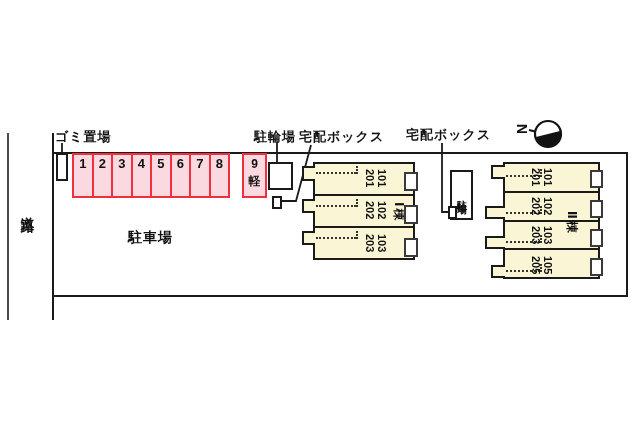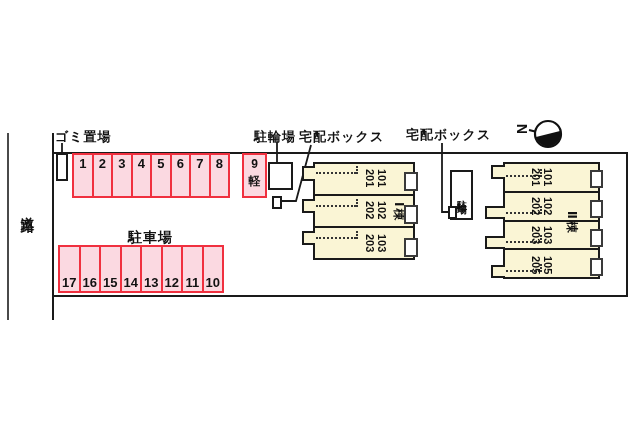--- a/index.html
+++ b/index.html
@@ -87,30 +87,20 @@
     <div class="pcell">7</div>
     <div class="pcell">8</div>
   </div>
   <div class="abs" id="space-kei">
     <span>9</span>
     <span>軽</span>
   </div>
 
   <div class="lbl" id="parking-label">駐車場</div>
 
-  <div class="prow" id="row-bottom">
-    <div class="pcell">17</div>
-    <div class="pcell">16</div>
-    <div class="pcell">15</div>
-    <div class="pcell">14</div>
-    <div class="pcell">13</div>
-    <div class="pcell">12</div>
-    <div class="pcell">11</div>
-    <div class="pcell">10</div>
-  </div>
 
   <div class="bldg" style="left:313px;top:162px;width:102px;height:98px;">
     <div class="unit"></div>
     <div class="unit"></div>
     <div class="unit"></div>
   </div>
   <div class="tab" style="left:302px;top:166px;width:13px;height:15px;"></div>
   <div class="tab" style="left:302px;top:199px;width:13px;height:14px;"></div>
   <div class="tab" style="left:302px;top:231px;width:13px;height:14px;"></div>
   <div class="dots" style="left:316px;top:172px;width:40px;">

